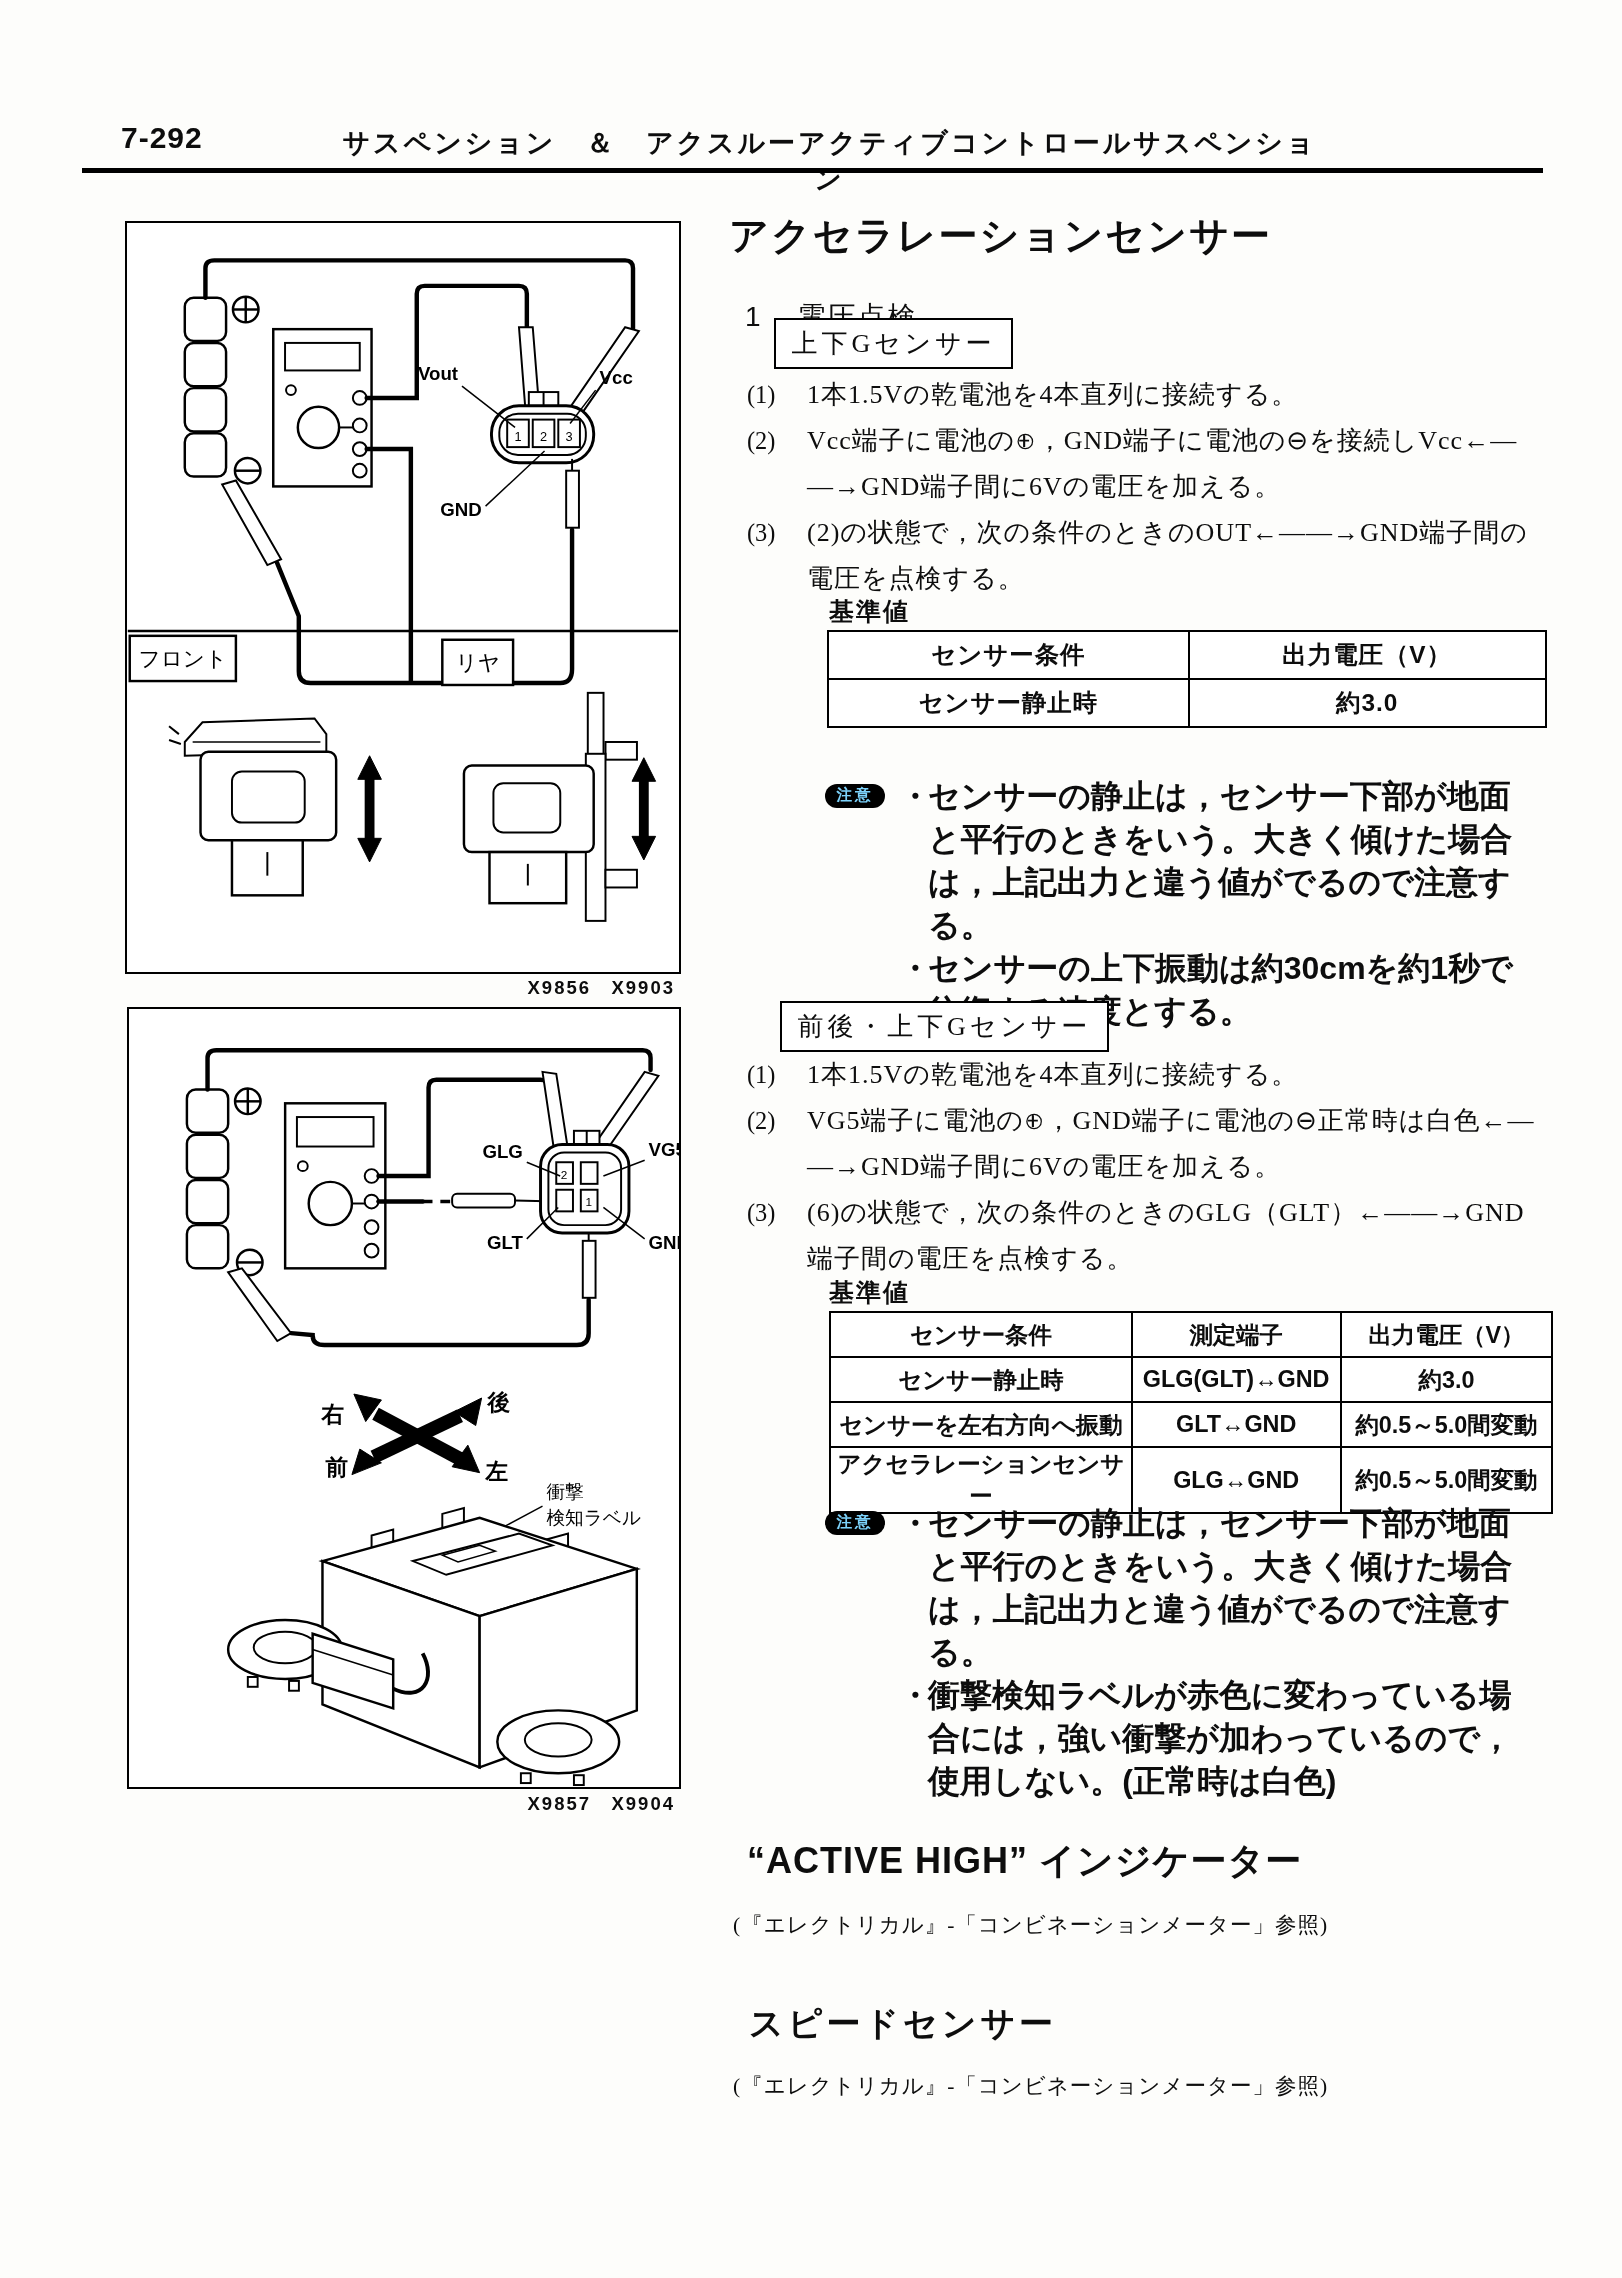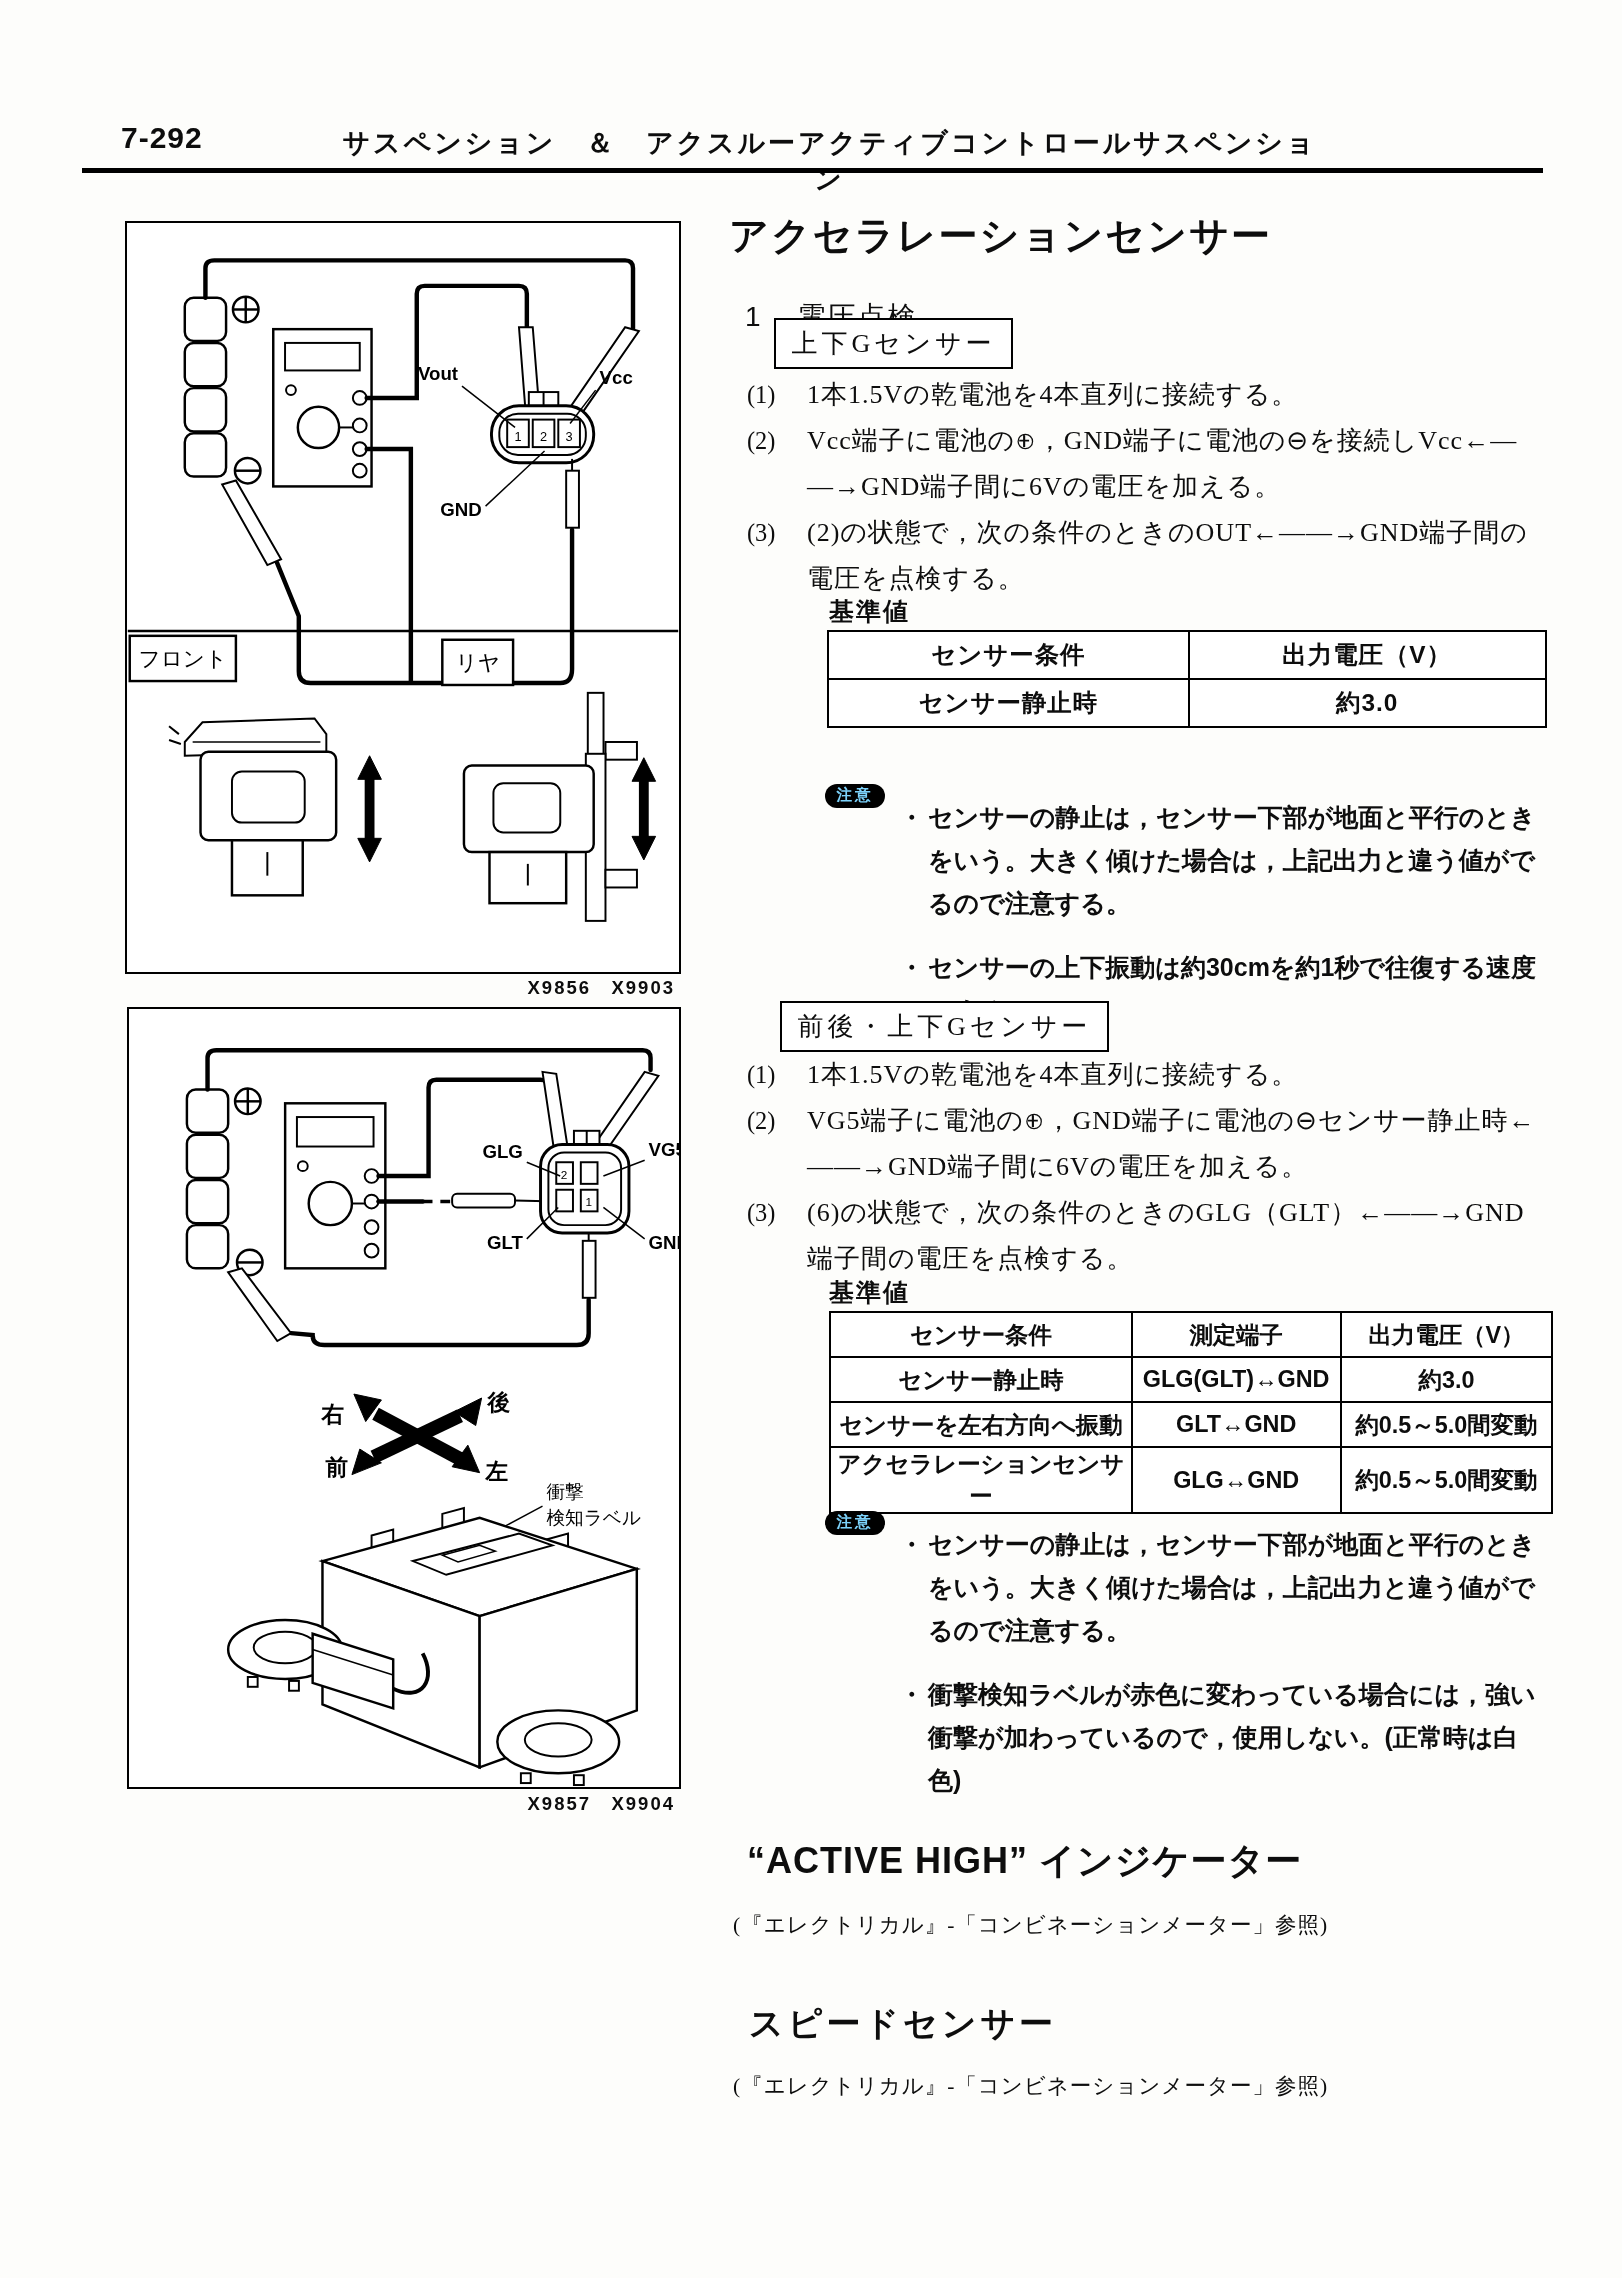--- a/index.html
+++ b/index.html
@@ -47,22 +47,22 @@
   #lateral-table{left:829px;top:1311px;}
   #lateral-table th,#lateral-table td{font-size:23.4px;height:43px;}
   #lateral-table .c1{width:292px;} #lateral-table .c2{width:199px;} #lateral-table .c3{width:202px;}
   .note{display:flex;width:716px;}
   #updown-note{left:825px;top:775px;}
   #lateral-note{left:825px;top:1502px;}
   .note-badge{flex:none;width:60px;height:24.4px;margin-top:8.8px;background:#000;color:#7dd3fc;
     border-radius:12.7px;font-size:15.6px;font-weight:bold;letter-spacing:2.9px;
     display:flex;align-items:center;justify-content:center;}
   .note ul{list-style:none;margin:0;padding:0 0 0 43px;}
-  .note li{position:relative;width:612px;font-size:25px;font-weight:bold;line-height:43px;
-    word-break:break-all;margin-top:21px;}
+  .note li{position:relative;width:612px;font-size:32px;font-weight:bold;line-height:43px;
+    word-break:break-all;}
   .note li::before{content:"・";position:absolute;left:-29px;top:0;}
   #active-high-title{left:747px;top:1837px;font-size:36px;font-weight:bold;letter-spacing:1px;}
   #active-high-ref{left:733px;top:1910px;font-size:21.5px;letter-spacing:1px;}
   #speed-title{left:749px;top:2001px;font-size:34px;font-weight:bold;letter-spacing:3.9px;}
   #speed-ref{left:733px;top:2071px;font-size:21.5px;letter-spacing:1px;}
 </style>
 </head>
 <body>
 
 <div class="abs" id="page-number">7-292</div>
@@ -334,21 +334,21 @@
 
 <div class="abs boxed-label serif" id="lateral-label">前後・上下Gセンサー</div>
 
 <div class="abs steps serif" id="lateral-steps">
   <div class="step">
     <span class="step-no">(1)</span>
     <span class="step-text">1本1.5Vの乾電池を4本直列に接続する。</span>
   </div>
   <div class="step">
     <span class="step-no">(2)</span>
-    <span class="step-text">VG5端子に電池の⊕，GND端子に電池の⊖センサー静止時←――→GND端子間に6Vの電圧を加える。</span>
+    <span class="step-text">VG5端子に電池の⊕，GND端子に電池の⊖正常時は白色←――→GND端子間に6Vの電圧を加える。</span>
   </div>
   <div class="step">
     <span class="step-no">(3)</span>
     <span class="step-text">(6)の状態で，次の条件のときのGLG（GLT）←――→GND端子間の電圧を点検する。</span>
   </div>
 </div>
 
 <div class="abs standard-label" id="lateral-standard">基準値</div>
 
 <table class="abs" id="lateral-table">

